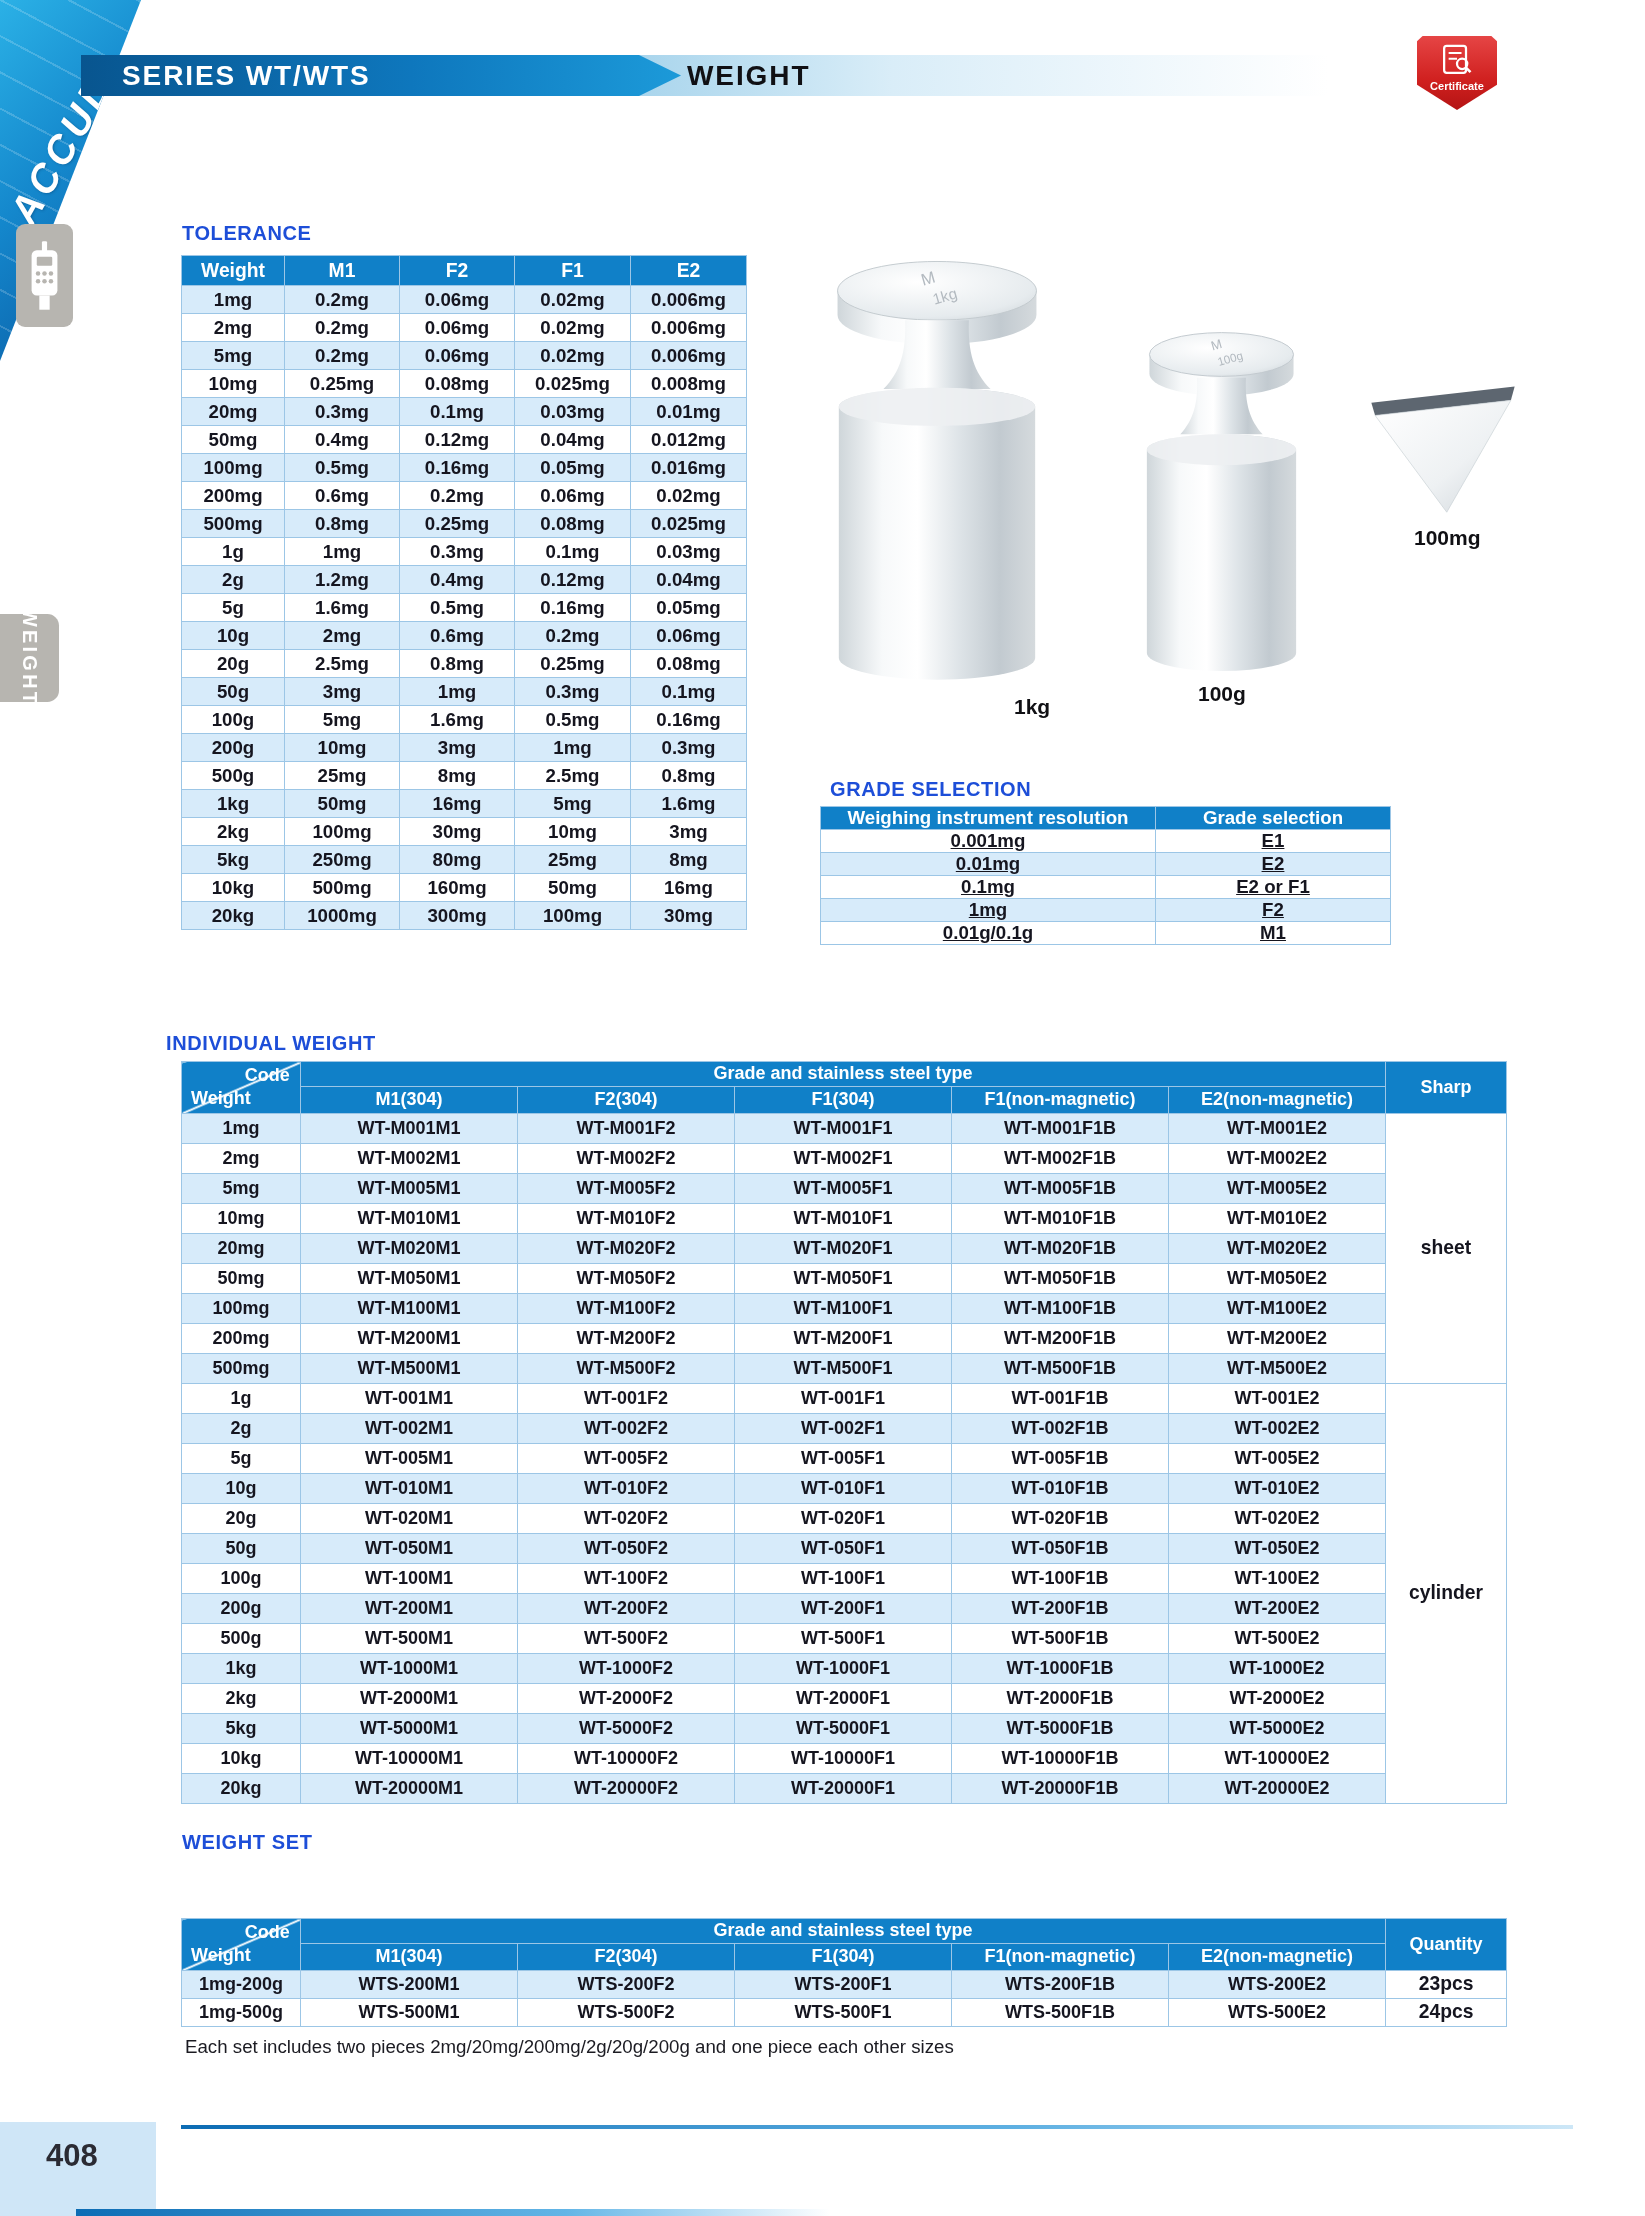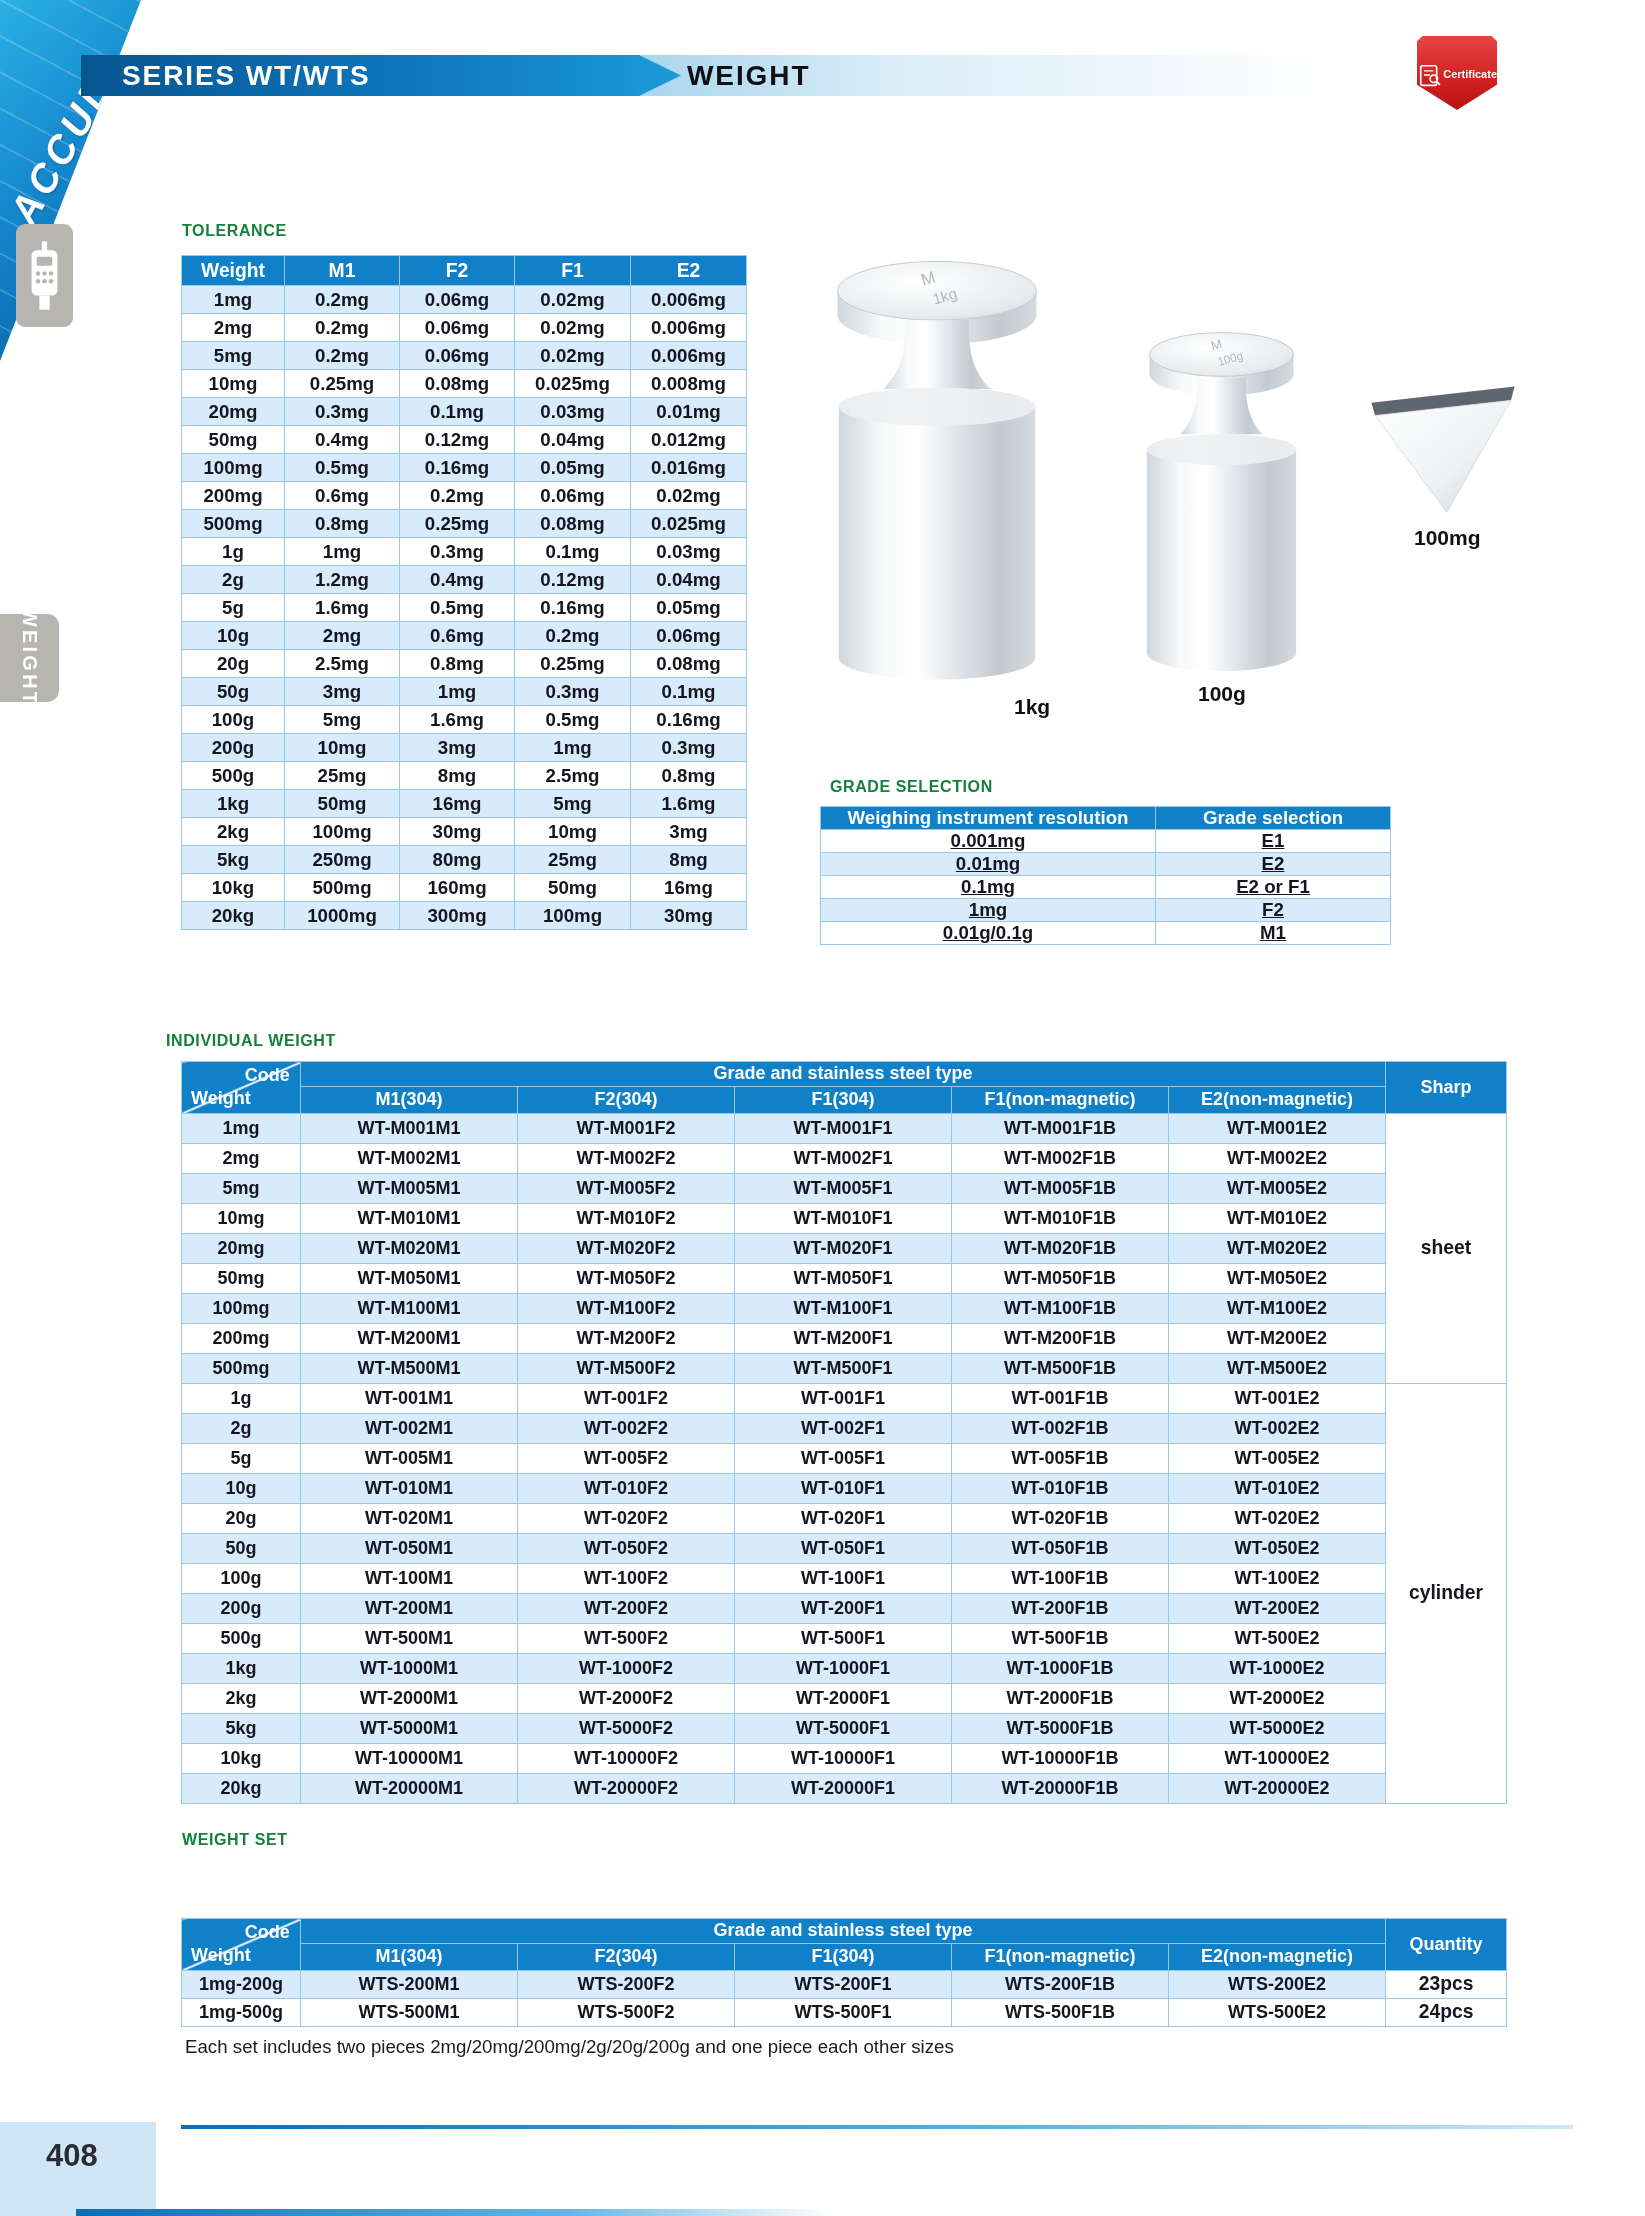--- a/index.html
+++ b/index.html
@@ -30,26 +30,26 @@
     color:#101014; letter-spacing:1.9px; }
   .band-blue { position:absolute; left:81px; top:55px; width:600px; height:41px;
     clip-path:polygon(0 0, calc(100% - 42px) 0, 100% 50%, calc(100% - 42px) 100%, 0 100%);
     background:linear-gradient(90deg,#08558f 0%,#0e77bd 55%,#1c9ad9 100%); }
   .band-blue span { display:block; padding-left:41px; line-height:41px; color:#fff; font-size:28px;
     font-weight:bold; letter-spacing:1.9px; }
 
   .cert { position:absolute; left:1417px; top:36px; width:80px; height:74px;
     clip-path:polygon(0 7%,7% 0,93% 0,100% 7%,100% 66%,50% 100%,0 66%);
     background:linear-gradient(180deg,#e64545 0%,#d0201f 60%,#b41414 100%);
-    display:flex; align-items:center; }
+    display:flex; flex-direction:column; align-items:center; }
   .cert svg { margin-top:6.4px; }
   .cert span { color:#fff; font-size:11px; font-weight:bold; margin-top:1.3px; }
 
   
-  .h-blue { position:absolute; color:#15803d; font-size:16px; font-weight:bold; letter-spacing:0.6px; }
+  .h-blue { position:absolute; color:#1d4ed8; font-size:20px; font-weight:bold; letter-spacing:0.6px; }
 
   
   table { border-collapse:collapse; table-layout:fixed; position:absolute; background:#fff; }
   th, td { border:1.3px solid #9cc6e6; text-align:center; font-weight:bold; color:#15151f;
     overflow:hidden; white-space:nowrap; }
   thead th { background:#1080c8; color:#fff; }
 
   .t-tol { left:181px; top:255px; width:566px; font-size:18.7px; border:1.9px solid #2a82c2; }
   .t-tol thead th { height:30px; font-size:19.3px; }
   .t-tol td { height:28px; }

